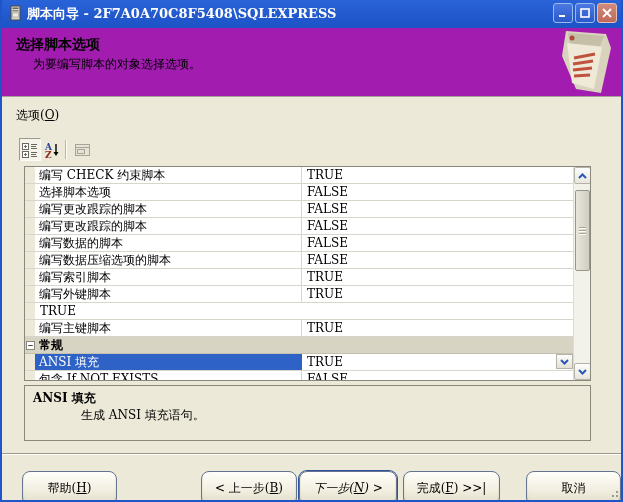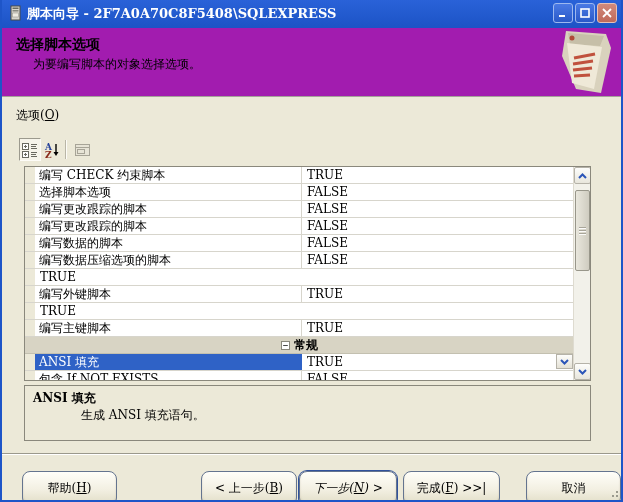--- a/index.html
+++ b/index.html
@@ -22,21 +22,21 @@
   .header-img{position:absolute;right:10px;top:3px;}
   
   .options-label{position:absolute;left:14px;top:107px;}
   .tool-btn{position:absolute;box-sizing:border-box;display:flex;align-items:center;justify-content:center;}
   .tool-btn.pressed{border:1px solid;border-color:#9c9a8e #fdfcf7 #fdfcf7 #9c9a8e;background:#f6f4ea;}
   .tool-sep{position:absolute;left:63px;top:140px;width:1px;height:19px;background:#b9b6a7;border-right:1px solid #fdfcf7;}
   
   .grid{position:absolute;left:22px;top:166px;width:567px;height:215px;box-sizing:border-box;
     background:#fff;border:1px solid #8a887c;overflow:hidden;}
   .rows{position:absolute;left:0;top:0;width:548px;}
-  .row{display:flex;height:17px;box-sizing:border-box;border-bottom:1px solid #d7d5cc;line-height:15px;overflow:hidden;justify-content:center;}
+  .row{display:flex;height:17px;box-sizing:border-box;border-bottom:1px solid #d7d5cc;line-height:15px;overflow:hidden;}
   .gutter{flex:0 0 10px;background:#ece9d8;}
   .ncell{flex:0 0 267px;box-sizing:border-box;padding:1px 2px 0 4px;border-right:1px solid #d7d5cc;white-space:nowrap;overflow:hidden;}
   .vcell{flex:1;position:relative;box-sizing:border-box;padding:1px 2px 0 5px;white-space:nowrap;}
   .row.sel .ncell{background:#2f62c6;color:#fff;border-right-color:#2f62c6;}
   .row.cat{background:#d8d4c4;align-items:center;border-bottom:1px solid #c3c0b0;}
   .expand{flex:0 0 9px;height:9px;margin:0 0 0 1px;box-sizing:border-box;border:1px solid #8a887c;background:#fff;
     font-size:9px;line-height:6px;text-align:center;font-family:"DejaVu Sans Mono",monospace;}
   .catlbl{font-weight:bold;padding-left:4px;}
   .ddbtn{position:absolute;right:0;top:0;width:17px;height:15px;box-sizing:border-box;border:1px solid #b5b2a8;
     background:linear-gradient(180deg,#fdfdfb,#e4e1d5);display:flex;align-items:center;justify-content:center;}
@@ -173,20 +173,21 @@
           <span class="ncell">编写数据的脚本</span>
           <span class="vcell">FALSE</span>
         </div>
         <div class="row">
           <span class="gutter"></span>
           <span class="ncell">编写数据压缩选项的脚本</span>
           <span class="vcell">FALSE</span>
         </div>
         <div class="row">
           <span class="gutter"></span>
+          <span class="ncell">编写索引脚本</span>
           <span class="vcell">TRUE</span>
         </div>
         <div class="row">
           <span class="gutter"></span>
           <span class="ncell">编写外键脚本</span>
           <span class="vcell">TRUE</span>
         </div>
         <div class="row">
           <span class="gutter"></span>
           <span class="vcell">TRUE</span>

